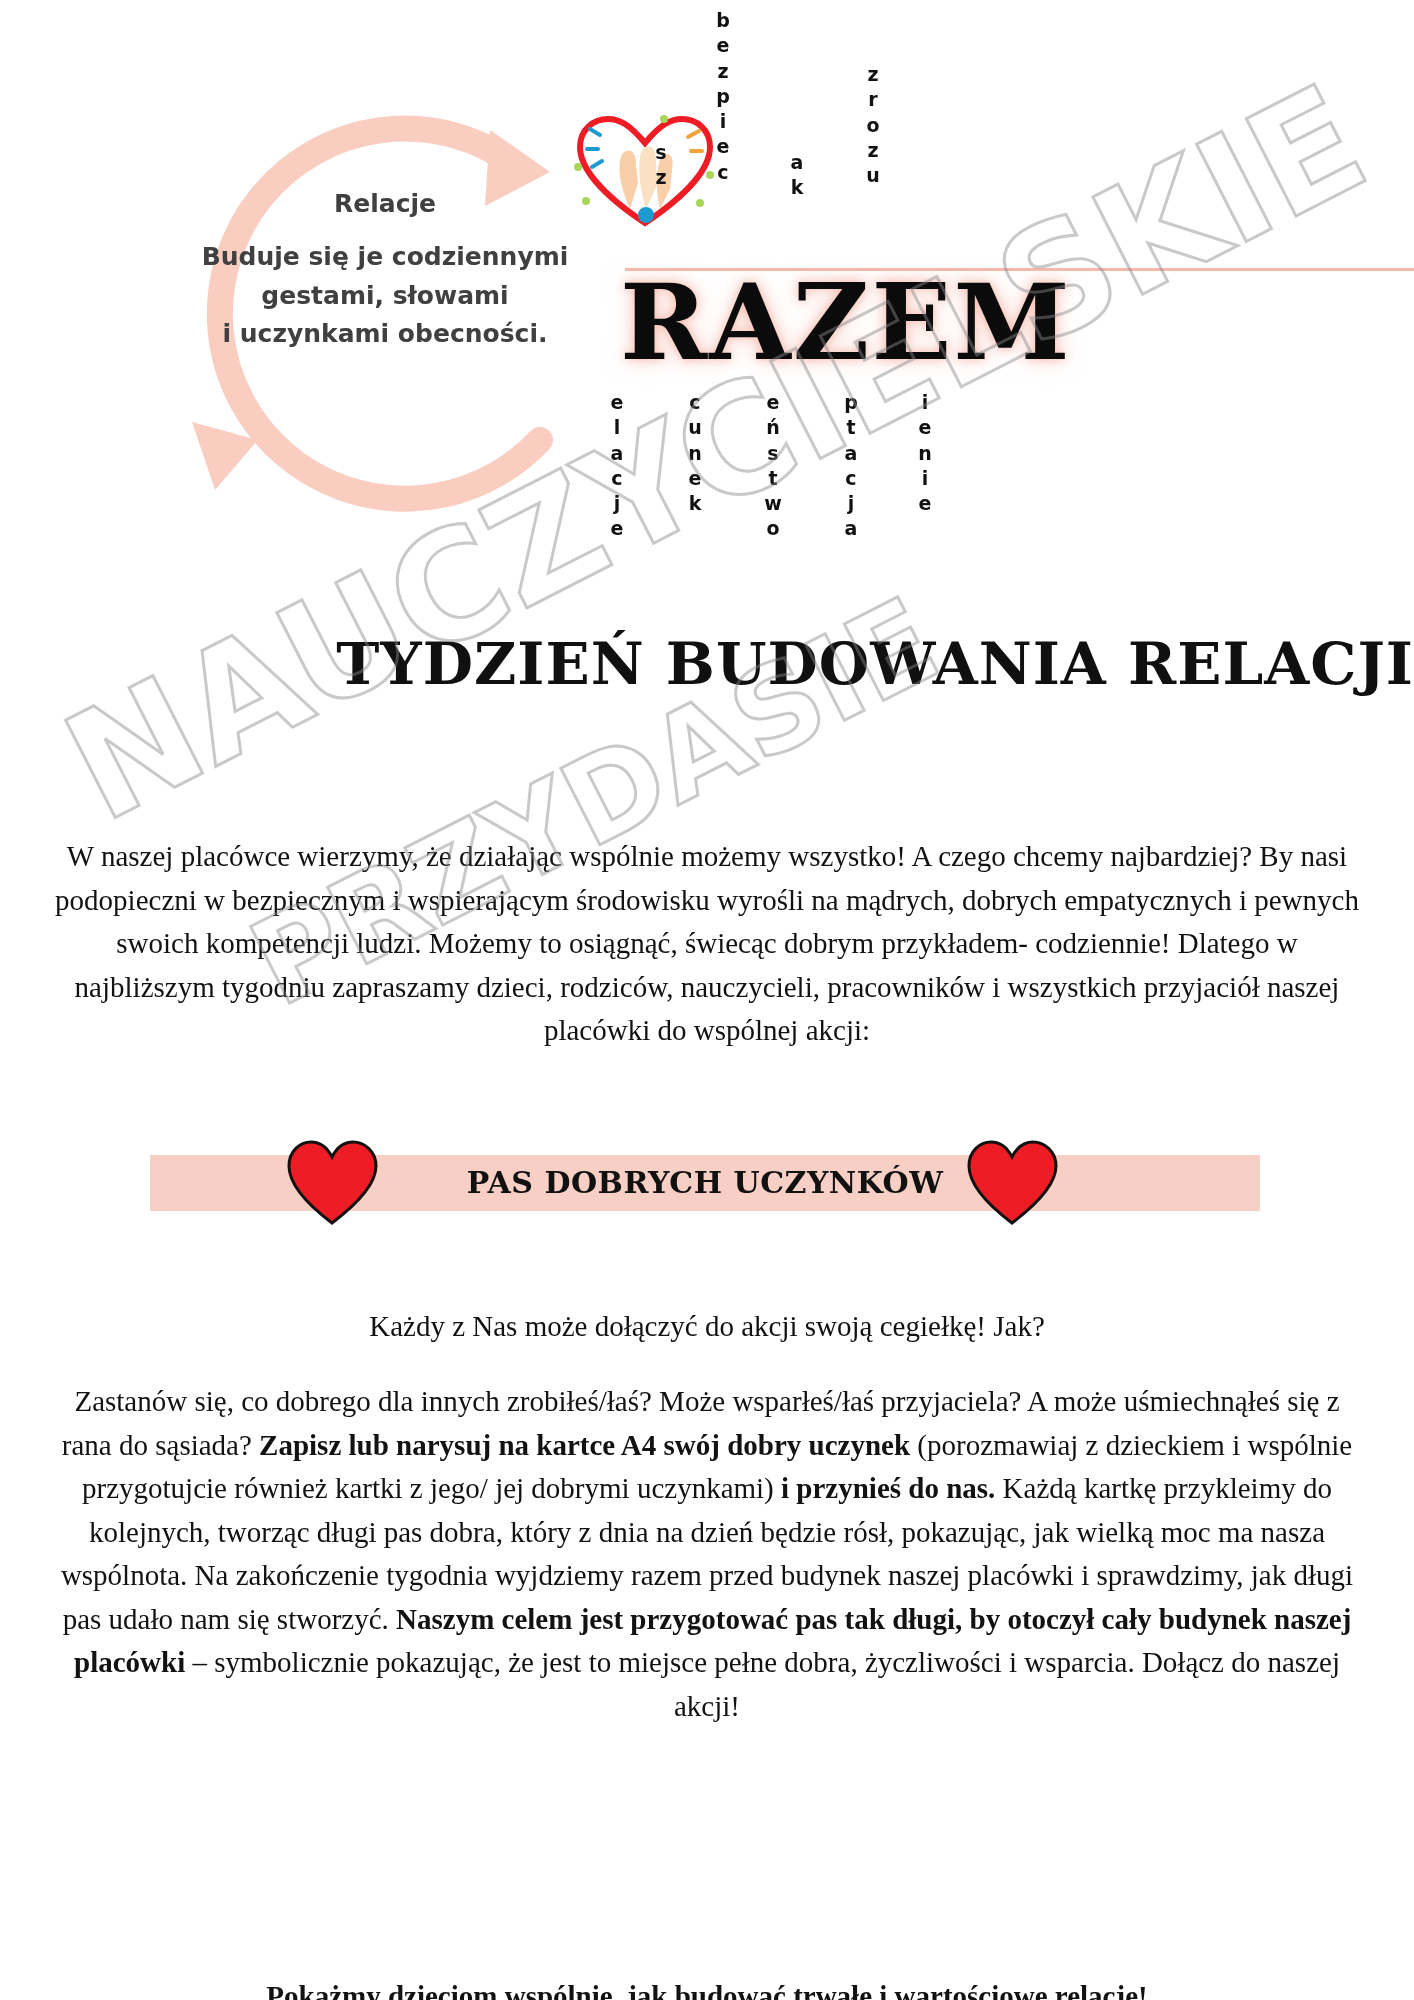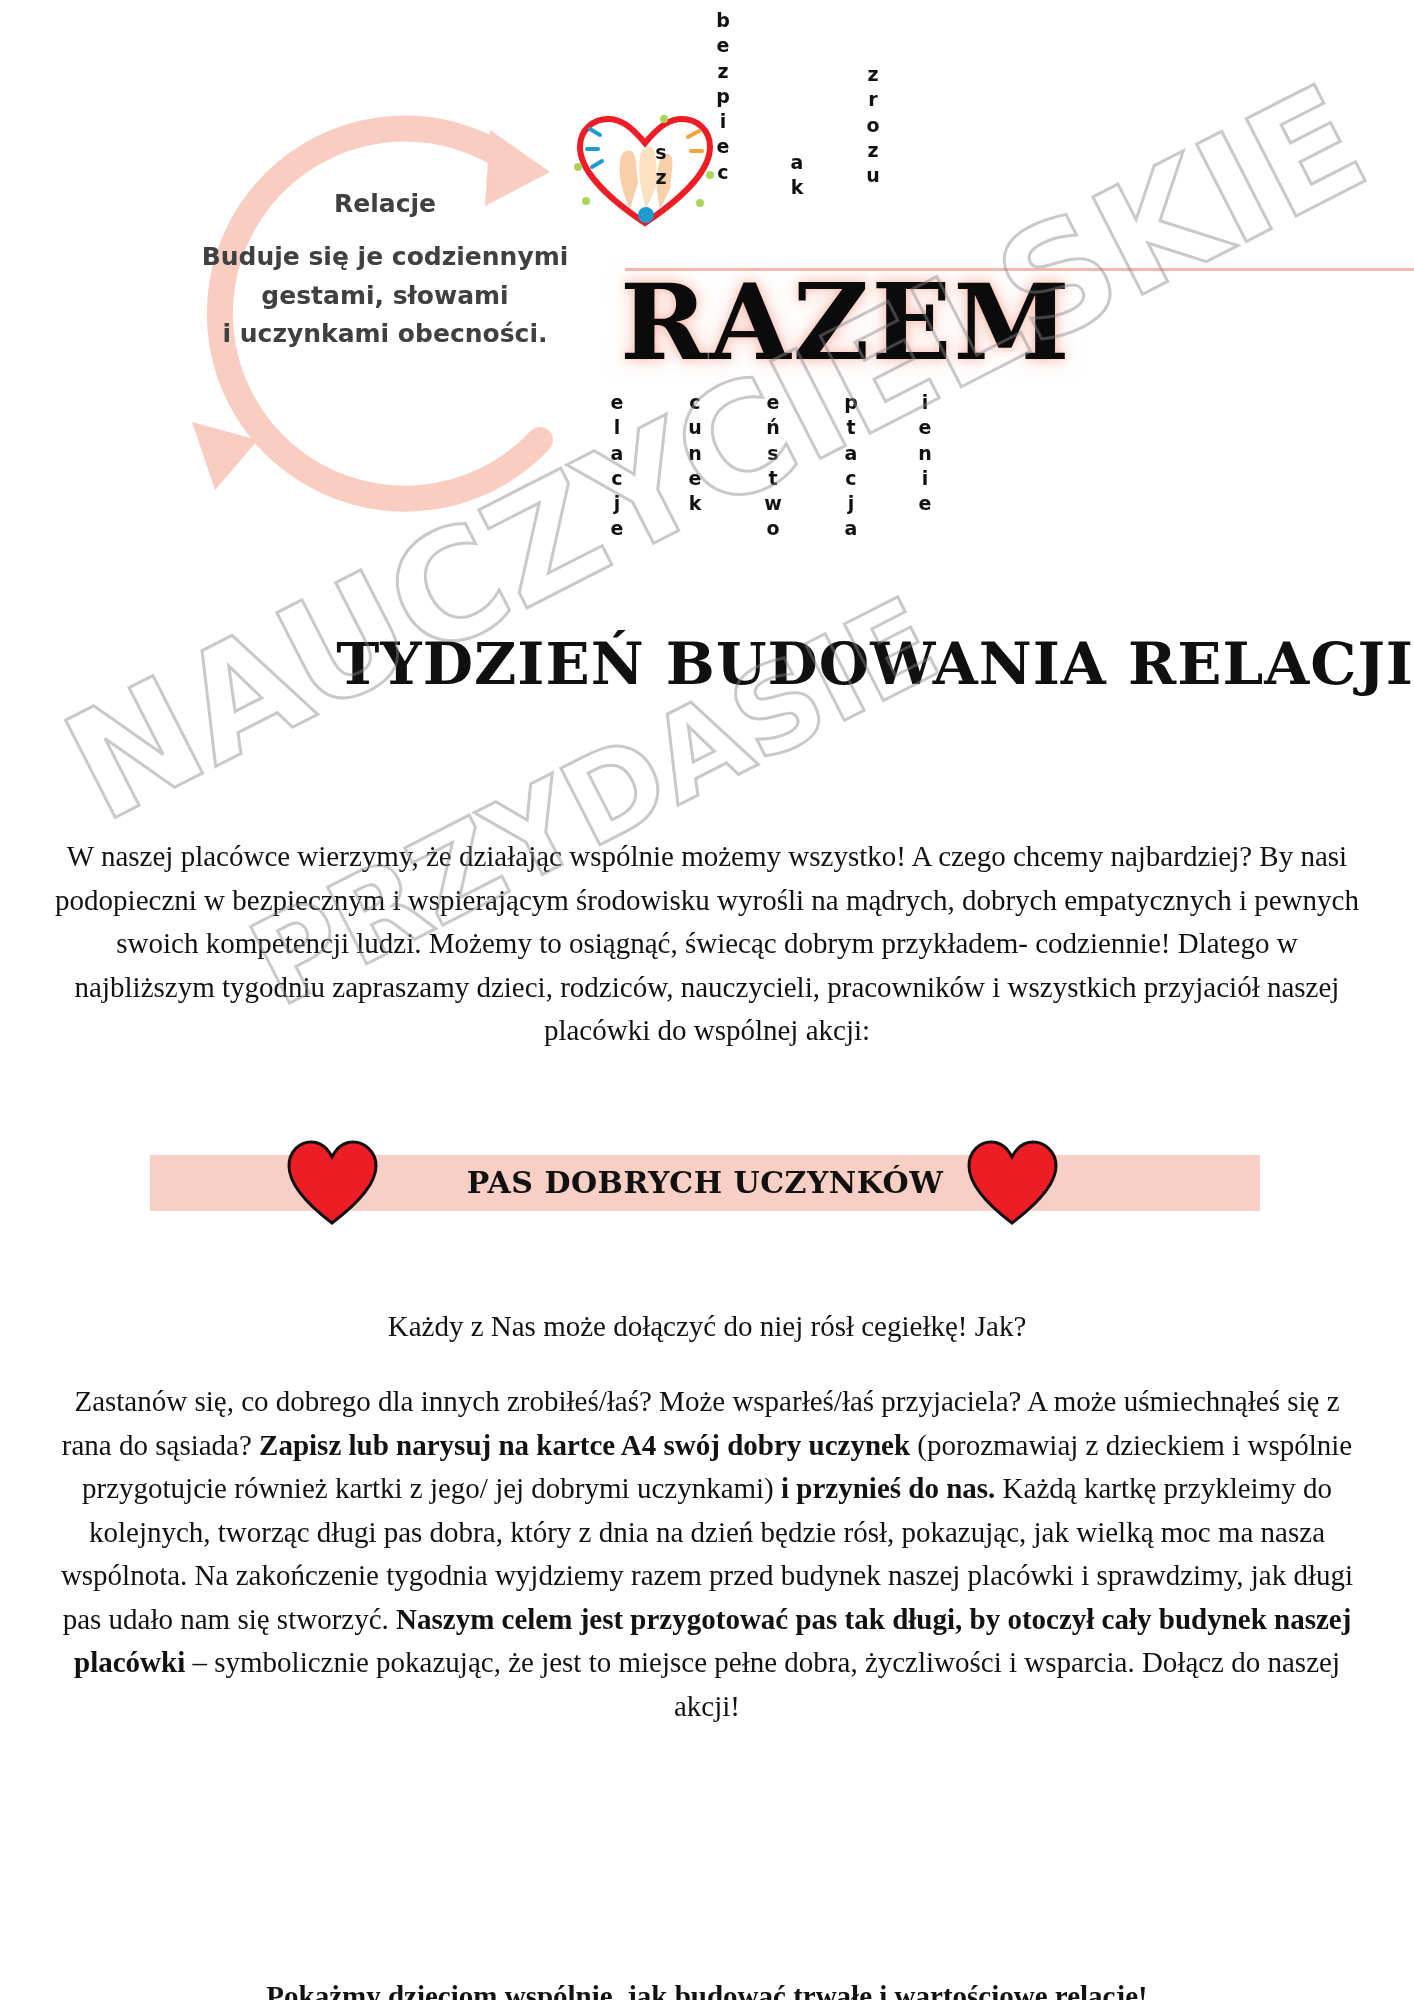--- a/index.html
+++ b/index.html
@@ -329,21 +329,21 @@
 <div class="banner-label">PAS DOBRYCH UCZYNKÓW</div>
 
 <svg class="heart-left" viewBox="0 0 95 88">
   <path d="M47 85 C 14 60, 4 42, 4 28 C 4 13, 15 4, 26 4 C 35 4, 42 9, 47 19 C 52 9, 59 4, 68 4 C 79 4, 91 13, 91 28 C 91 42, 80 60, 47 85 Z" fill="#ee1c25" stroke="#111" stroke-width="3"></path>
 </svg>
 
 <svg class="heart-right" viewBox="0 0 95 88">
   <path d="M47 85 C 14 60, 4 42, 4 28 C 4 13, 15 4, 26 4 C 35 4, 42 9, 47 19 C 52 9, 59 4, 68 4 C 79 4, 91 13, 91 28 C 91 42, 80 60, 47 85 Z" fill="#ee1c25" stroke="#111" stroke-width="3"></path>
 </svg>
 
-<div class="para" id="para-question">Każdy z Nas może dołączyć do niej rósł cegiełkę! Jak?</div>
+<div class="para" id="para-question">Każdy z Nas może dołączyć do akcji swoją cegiełkę! Jak?</div>
 
 <div class="para" id="para-main">
   <span>Zastanów się, co dobrego dla innych zrobiłeś/łaś? Może wsparłeś/łaś przyjaciela? A może uśmiechnąłeś się z rana do sąsiada? </span><b>Zapisz lub narysuj na kartce A4 swój dobry uczynek</b><span> (porozmawiaj z dzieckiem i wspólnie przygotujcie również kartki z jego/ jej dobrymi uczynkami) </span><b>i przynieś do nas.</b><span>  Każdą kartkę przykleimy do kolejnych, tworząc długi pas dobra, który z dnia na dzień będzie rósł, pokazując, jak wielką moc ma nasza wspólnota. Na zakończenie tygodnia wyjdziemy razem przed budynek naszej placówki i sprawdzimy, jak długi pas udało nam się stworzyć. </span><b>Naszym celem jest przygotować pas tak długi, by otoczył cały budynek naszej placówki</b><span> – symbolicznie pokazując, że jest to miejsce pełne dobra, życzliwości i wsparcia. Dołącz do naszej akcji!</span>
 </div>
 
 <div class="para" id="para-final">Pokażmy dzieciom wspólnie, jak budować trwałe i wartościowe relacje!</div>
 
 <div class="watermark">
   <div class="wm-text wm1">NAUCZYCIELSKIE</div>
   <div class="wm-text wm2">PRZYDASIE</div>

